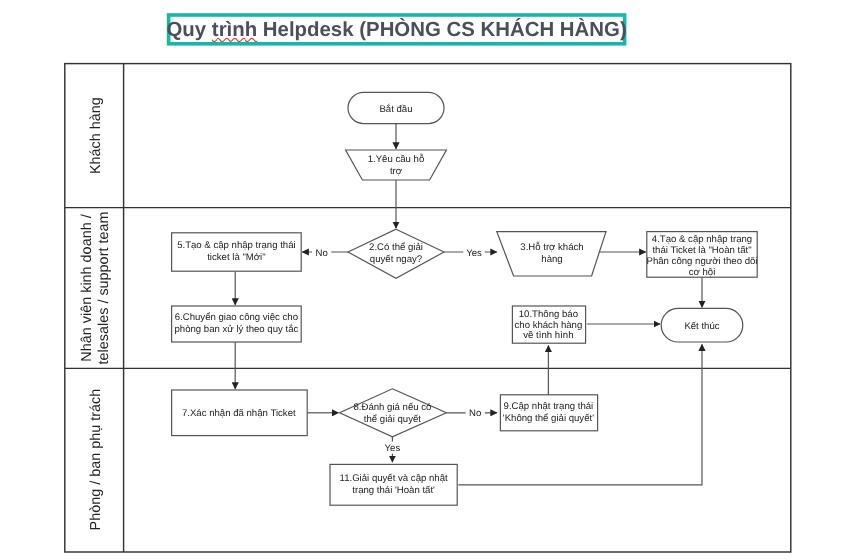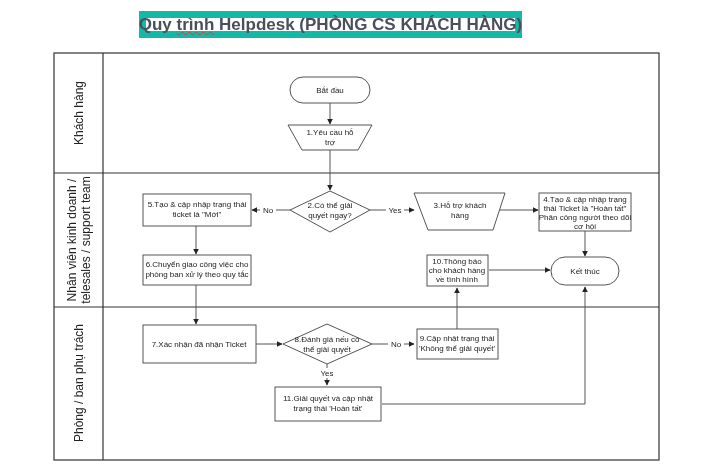--- a/index.html
+++ b/index.html
@@ -1,19 +1,19 @@
 <!DOCTYPE html>
 <html><head>
 <meta charset="utf-8">
 <style>
   html, body { margin: 0; padding: 0; background: #ffffff; }
   body { width: 723px; height: 467px; position: relative; overflow: hidden; font-family: "Liberation Sans", sans-serif; }
   .title-box {
     position: absolute; left: 139px; top: 11px; width: 383px; height: 27px;
-    border: 7px solid #14b8a6; box-sizing: border-box;
+    border: 3px solid #14b8a6; box-sizing: border-box;
     display: flex; align-items: center; justify-content: center;
   }
   .title-text { font-family: "Liberation Sans", sans-serif; font-weight: bold; font-size: 17px; color: #4a4f5c; white-space: nowrap; }
   .title-text .spell { text-decoration: underline wavy #d04040; text-decoration-thickness: 1px; }
   svg { position: absolute; left: 0; top: 0; }
   .lane-label { font-family: "Liberation Sans", sans-serif; font-size: 12px; fill: #222; }
   .node-text { font-family: "Liberation Sans", sans-serif; font-size: 8px; fill: #222; }
   .edge-label { font-family: "Liberation Sans", sans-serif; font-size: 8px; fill: #222; }
   .shape { fill: #ffffff; stroke: #555; stroke-width: 1; }
   .line { stroke: #555; stroke-width: 1; fill: none; }

